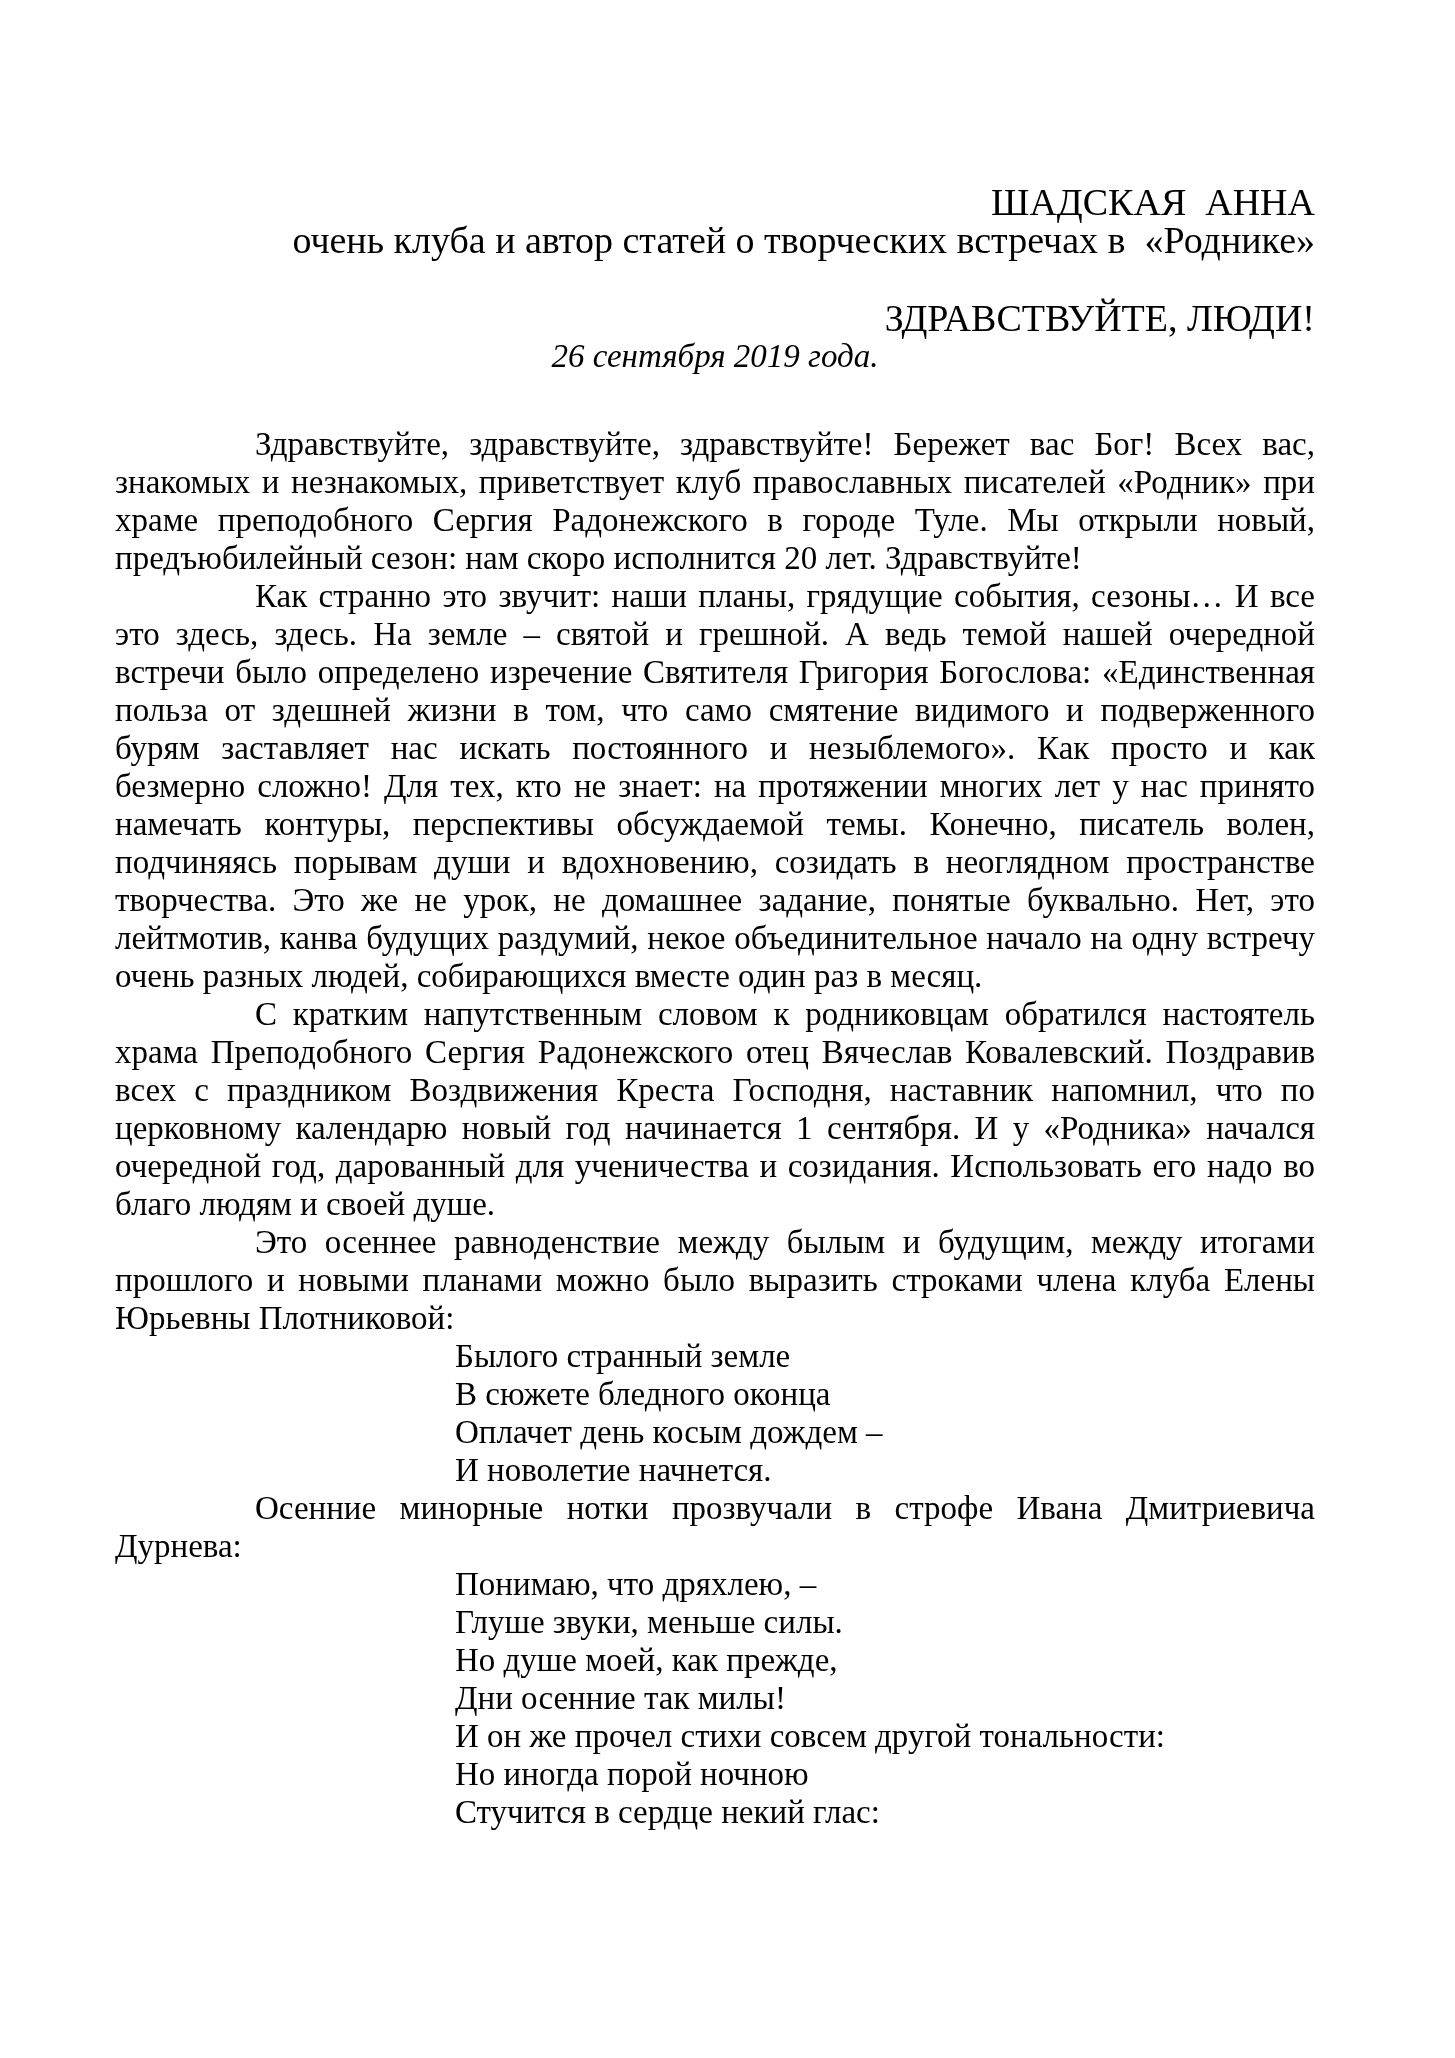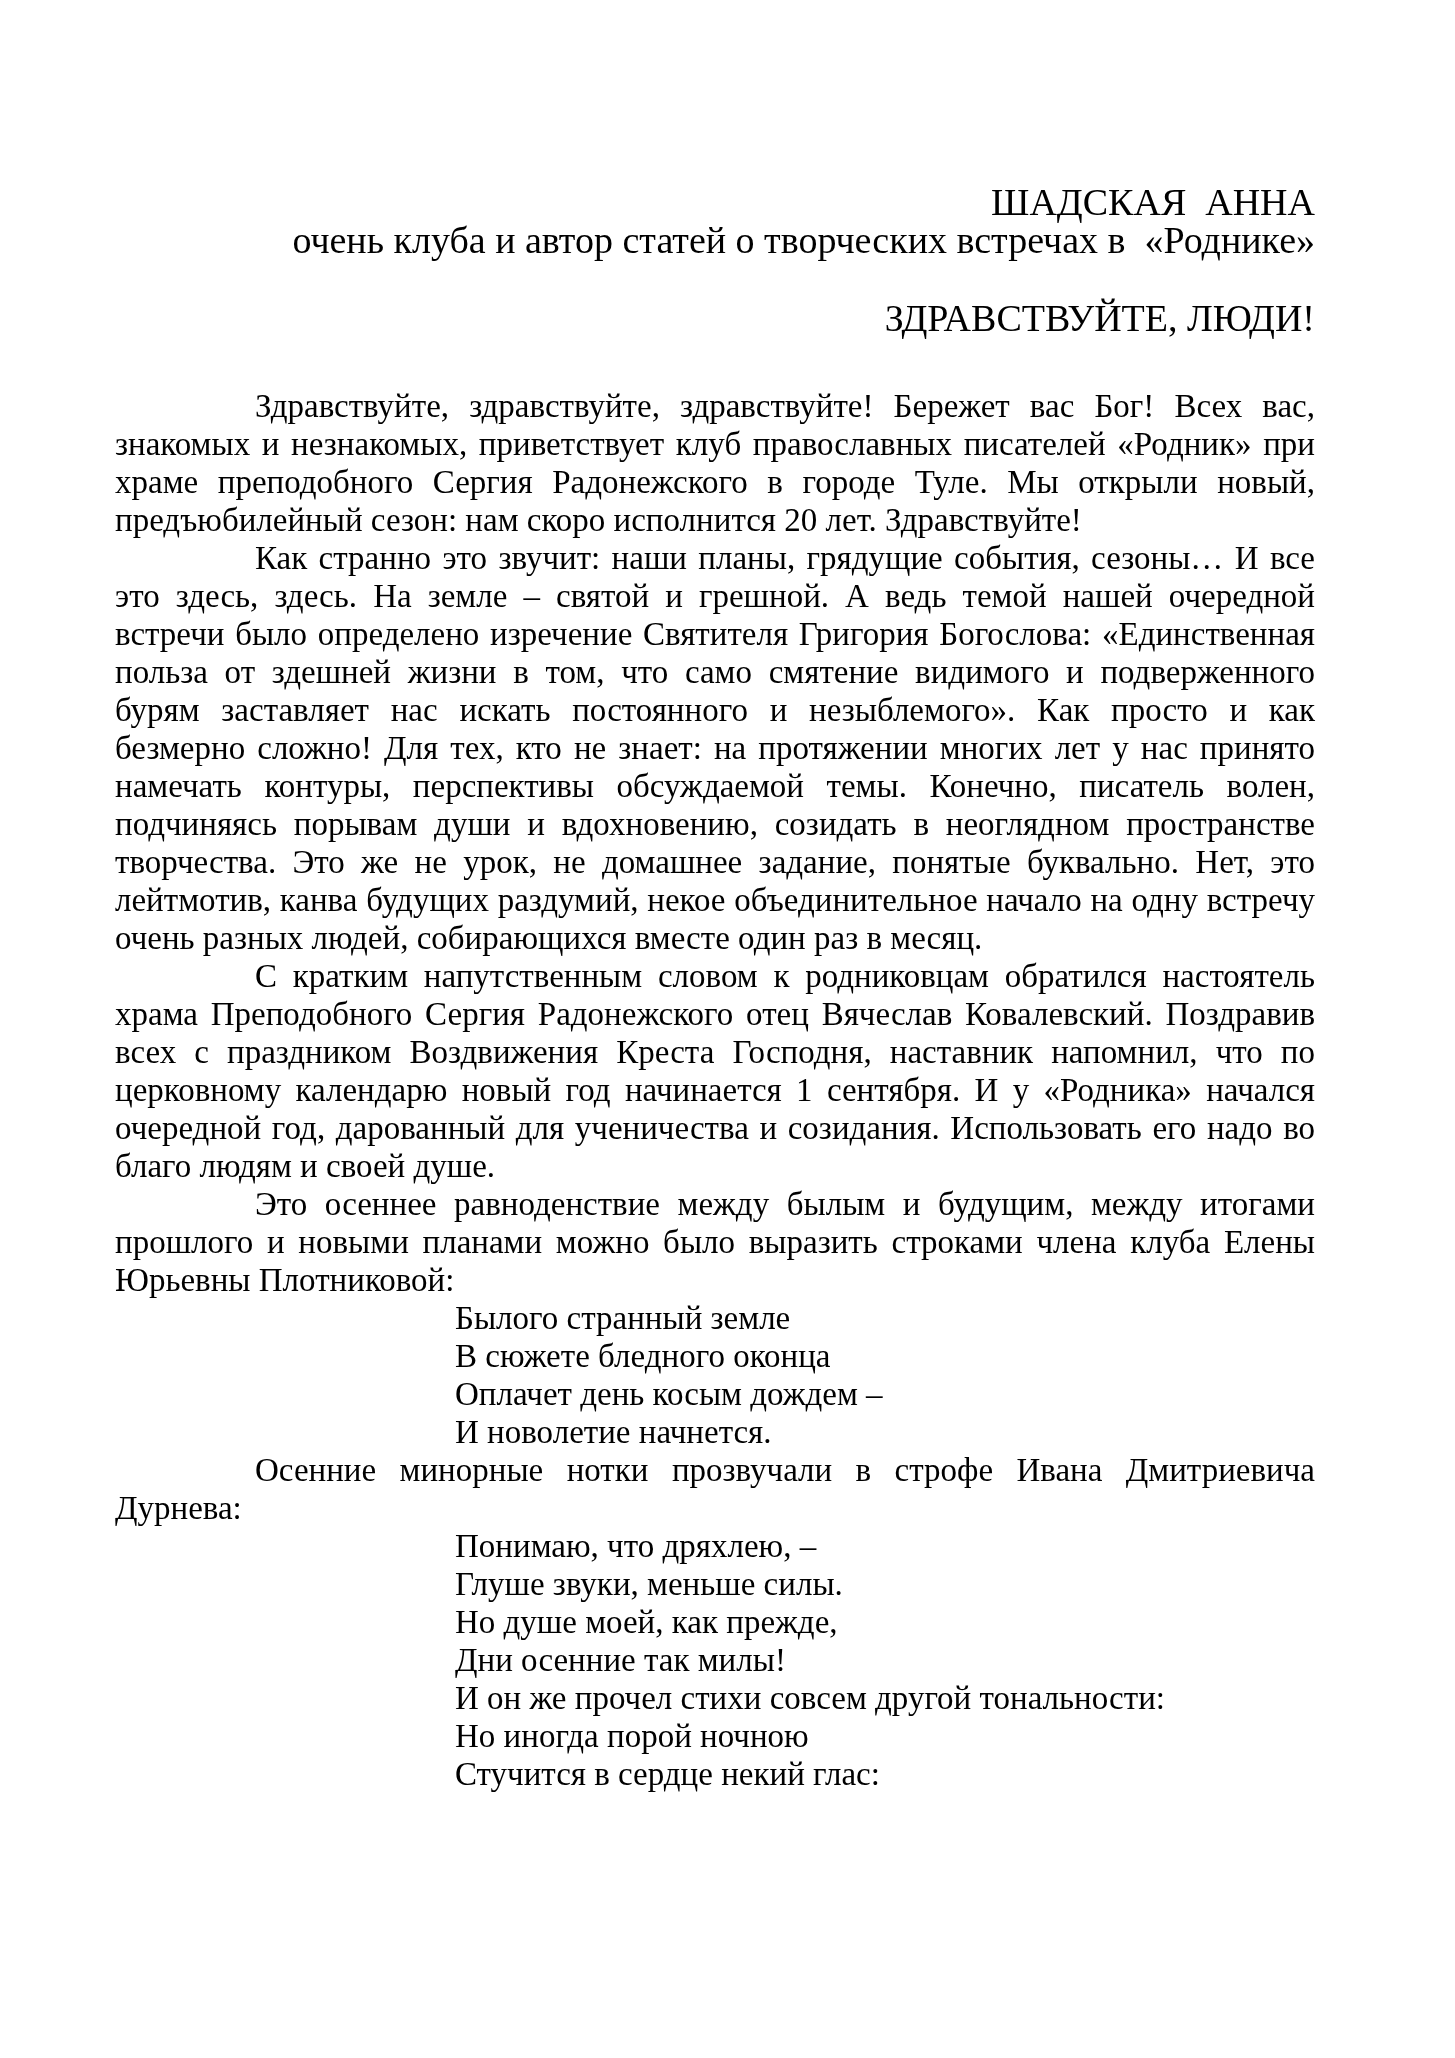--- a/index.html
+++ b/index.html
@@ -49,20 +49,21 @@
 </style>
 </head>
 <body>
 
 <div class="page">
 
   <div class="doc-header">
     <div class="h-line">ШАДСКАЯ  АННА</div>
     <div class="h-line">очень клуба и автор статей о творческих встречах в  «Роднике»</div>
     <div class="h-line title-gap">ЗДРАВСТВУЙТЕ, ЛЮДИ!</div>
+    <div class="date-line">26 сентября 2019 года.</div>
   </div>
 
   <p class="para first-para">Здравствуйте, здравствуйте, здравствуйте! Бережет вас Бог! Всех вас, знакомых и незнакомых, приветствует клуб православных писателей «Родник» при храме преподобного Сергия Радонежского в городе Туле. Мы открыли новый, предъюбилейный сезон: нам скоро исполнится 20 лет. Здравствуйте!</p>
 
   <p class="para">Как странно это звучит: наши планы, грядущие события, сезоны… И все это здесь, здесь. На земле – святой и грешной. А ведь темой нашей очередной встречи было определено изречение Святителя Григория Богослова: «Единственная польза от здешней жизни в том, что само смятение видимого и подверженного бурям заставляет нас искать постоянного и незыблемого». Как просто и как безмерно сложно! Для тех, кто не знает: на протяжении многих лет у нас принято намечать контуры, перспективы обсуждаемой темы. Конечно, писатель волен, подчиняясь порывам души и вдохновению, созидать в неоглядном пространстве творчества. Это же не урок, не домашнее задание, понятые буквально. Нет, это лейтмотив, канва будущих раздумий, некое объединительное начало на одну встречу очень разных людей, собирающихся вместе один раз в месяц.</p>
 
   <p class="para">С кратким напутственным словом к родниковцам обратился настоятель храма Преподобного Сергия Радонежского отец Вячеслав Ковалевский. Поздравив всех с праздником Воздвижения Креста Господня, наставник напомнил, что по церковному календарю новый год начинается 1 сентября. И у «Родника» начался очередной год, дарованный для ученичества и созидания. Использовать его надо во благо людям и своей душе.</p>
 
   <p class="para">Это осеннее равноденствие между былым и будущим, между итогами прошлого и новыми планами можно было выразить строками члена клуба Елены Юрьевны Плотниковой:</p>
 

